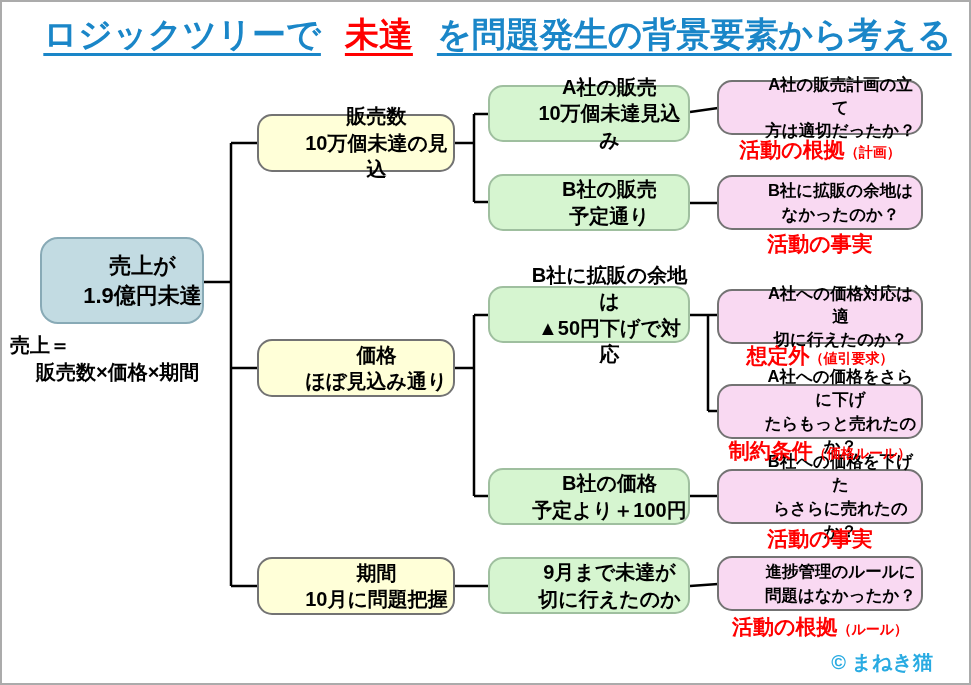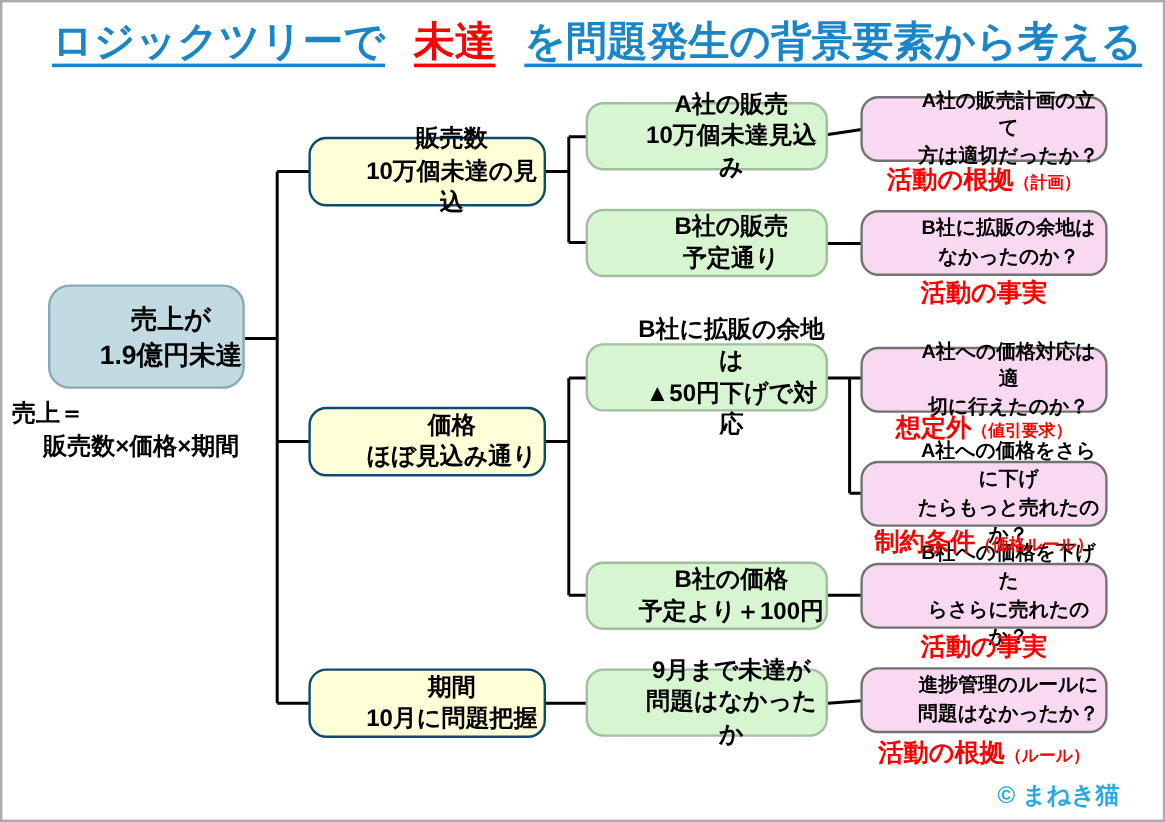--- a/index.html
+++ b/index.html
@@ -50,21 +50,21 @@
   .root-node {
     left: 38px; top: 235px; width: 164px; height: 87px;
     background: #c2dbe2;
     border: 2px solid #88aab6;
     font-size: 22px;
     border-radius: 18px;
   }
   .lv2 {
     left: 255px; width: 198px; height: 58px;
     background: #ffffd8;
-    border: 2px solid #0c4a6e;
+    border: 2px solid #737373;
     font-size: 20px;
   }
   .lv3 {
     left: 486px; width: 202px; height: 57px;
     background: #d6f5d0;
     border: 2px solid #9fbf9f;
     font-size: 20px;
   }
   .lv4 {
     left: 715px; width: 206px; height: 55px;
@@ -145,21 +145,21 @@
 
   <div class="node lv3" style="top:83px">A社の販売
 10万個未達見込み</div>
   <div class="node lv3" style="top:172px">B社の販売
 予定通り</div>
   <div class="node lv3" style="top:284px">B社に拡販の余地は
 ▲50円下げで対応</div>
   <div class="node lv3" style="top:466px">B社の価格
 予定より＋100円</div>
   <div class="node lv3" style="top:555px">9月まで未達が
-問題はなかったか</div>
+切に行えたのか</div>
 
   <div class="node lv4" style="top:78px">A社の販売計画の立て
 方は適切だったか？</div>
   <div class="node lv4" style="top:287px">A社への価格対応は適
 切に行えたのか？</div>
   <div class="node lv4" style="top:173px">B社に拡販の余地は
 なかったのか？</div>
   <div class="node lv4" style="top:382px">A社への価格をさらに下げ
 たらもっと売れたのか？</div>
   <div class="node lv4" style="top:467px">B社への価格を下げた

